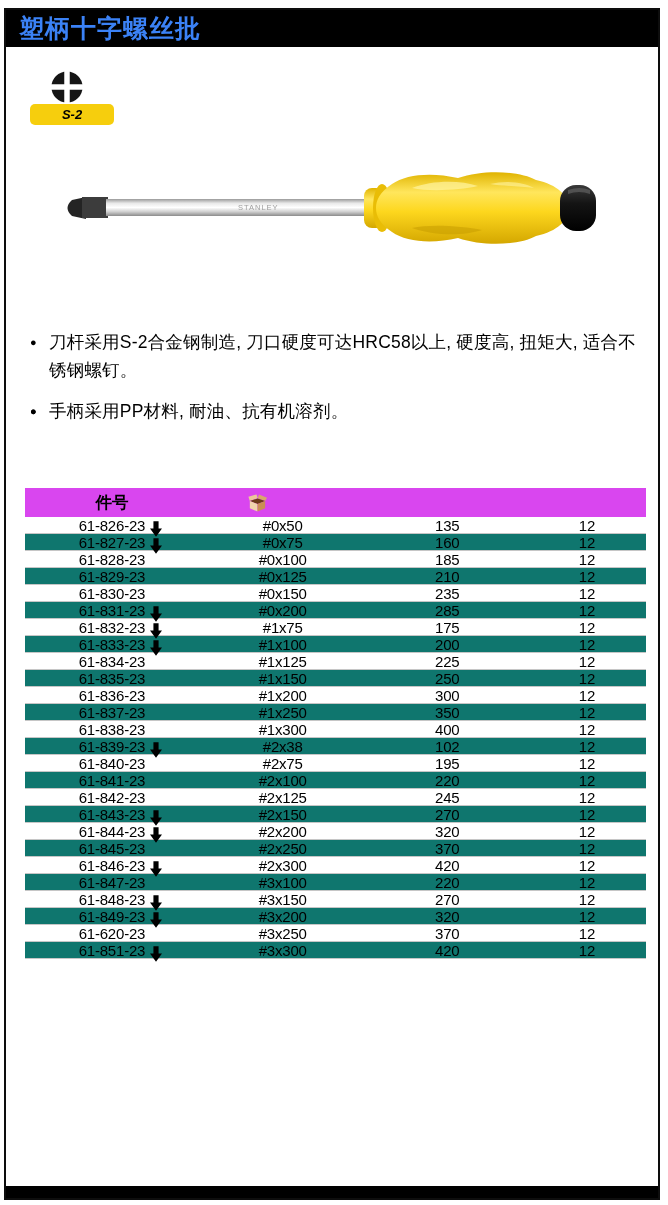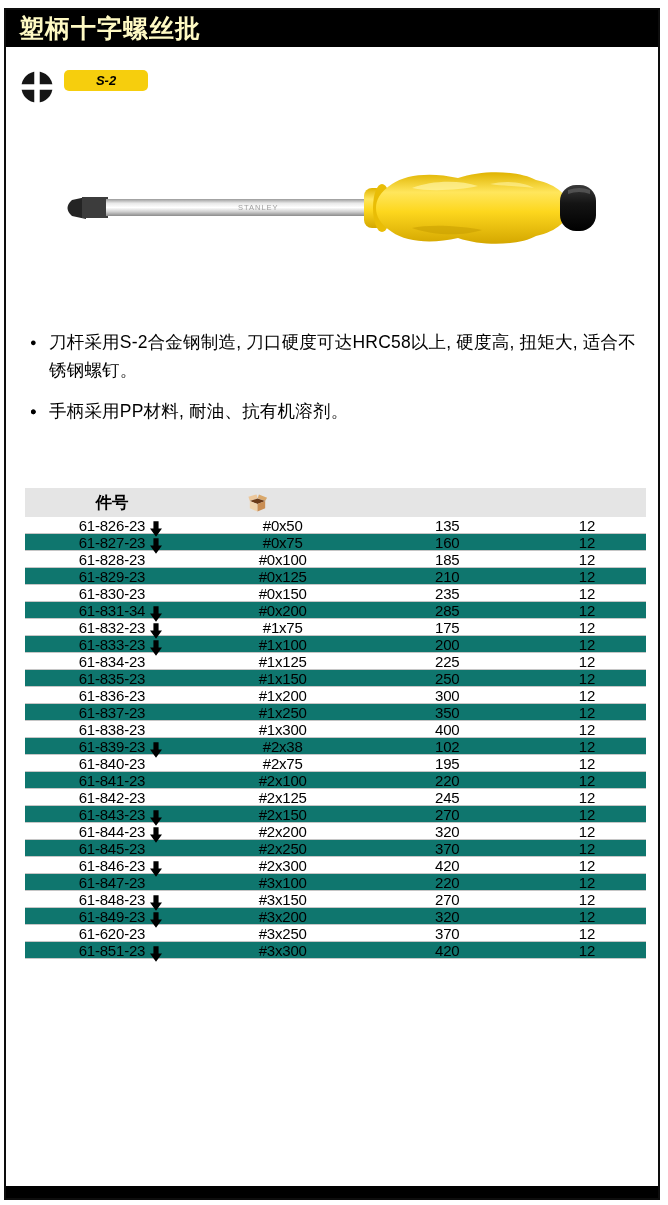--- a/index.html
+++ b/index.html
@@ -7,25 +7,25 @@
     width:668px;height:1205px;background:#ffffff;position:relative;
     font-family:"Liberation Sans","DejaVu Sans",sans-serif;color:#000;
     -webkit-font-smoothing:antialiased;
   }
   .page{
     position:absolute;left:4px;top:8px;width:656px;height:1192px;
     border:2px solid #0d0d0d;background:#fff;box-sizing:border-box;overflow:hidden;
   }
   
   .titlebar{
-    height:37px;background:#000;color:#fef9c3;display:flex;align-items:center;
+    height:37px;background:#000;color:#3b82f6;display:flex;align-items:center;
     padding-left:13px;font-size:25px;font-weight:bold;letter-spacing:1px;
   }
   
-  .badges{position:absolute;left:14px;top:60px;display:flex;}
+  .badges{position:absolute;left:14px;top:60px;display:flex;align-items:center;flex-direction:column;}
   .phillips{width:34px;height:34px;display:block;}
   .grade-badge{
     margin-left:10px;width:84px;height:21px;border-radius:5px;
     display:flex;align-items:center;justify-content:center;
     font-size:13px;font-weight:bold;font-style:italic;color:#000;
   }
   
   .product{position:absolute;left:14px;top:120px;width:612px;height:160px;}
   .product svg{display:block;width:100%;height:100%;}
   
@@ -128,21 +128,21 @@
     </svg>
   </div>
 
   <ul class="features">
       <li><span class="dot" style="font-size: 11px;">●</span><span>刀杆采用S-2合金钢制造, 刀口硬度可达HRC58以上, 硬度高, 扭矩大, 适合不锈钢螺钉。</span></li>
       <li><span class="dot" style="font-size: 11px;">●</span></li>
       <li><span class="dot" style="font-size: 11px;">●</span><span>手柄采用PP材料, 耐油、抗有机溶剂。</span></li>
     </ul>
 
   <div class="spec-table">
-    <div class="thead" style="background:#e5e5e5;">
+    <div class="thead" style="background:#d946ef;">
       <div class="tcell c1">件号</div>
       <div class="tcell c4">
         <svg class="box-ic" viewBox="0 0 24 20">
           <polygon points="2.5,3.5 11,1 12.2,5 4,8" fill="#ecc79b"></polygon>
           <polygon points="12.2,5 13.5,1.2 22,4.5 20,8" fill="#d9a86c"></polygon>
           <polygon points="4,8 12,5.2 20,8 12,11" fill="#6b3a18"></polygon>
           <polygon points="4,8 12,11 12,19 4,15.5" fill="#f0d3ad"></polygon>
           <polygon points="12,11 20,8 20,15.5 12,19" fill="#c98e55"></polygon>
         </svg>
       </div>
@@ -176,21 +176,21 @@
           <div class="tcell c3">210</div>
           <div class="tcell c4">12</div>
         </div>
         <div class="trow">
           <div class="tcell c1"><span>61-830-23</span></div>
           <div class="tcell c2">#0x150</div>
           <div class="tcell c3">235</div>
           <div class="tcell c4">12</div>
         </div>
         <div class="trow alt">
-          <div class="tcell c1"><span>61-831-34</span><svg class="dn-arrow" viewBox="0 0 14 18">
+          <div class="tcell c1"><span>61-831-23</span><svg class="dn-arrow" viewBox="0 0 14 18">
               <path d="M4 0h6v8.5h4L7 18 0 8.5h4z" fill="#000"></path>
             </svg></div>
           <div class="tcell c2">#0x200</div>
           <div class="tcell c3">285</div>
           <div class="tcell c4">12</div>
         </div>
         <div class="trow">
           <div class="tcell c1"><span>61-832-23</span><svg class="dn-arrow" viewBox="0 0 14 18">
               <path d="M4 0h6v8.5h4L7 18 0 8.5h4z" fill="#000"></path>
             </svg></div>

